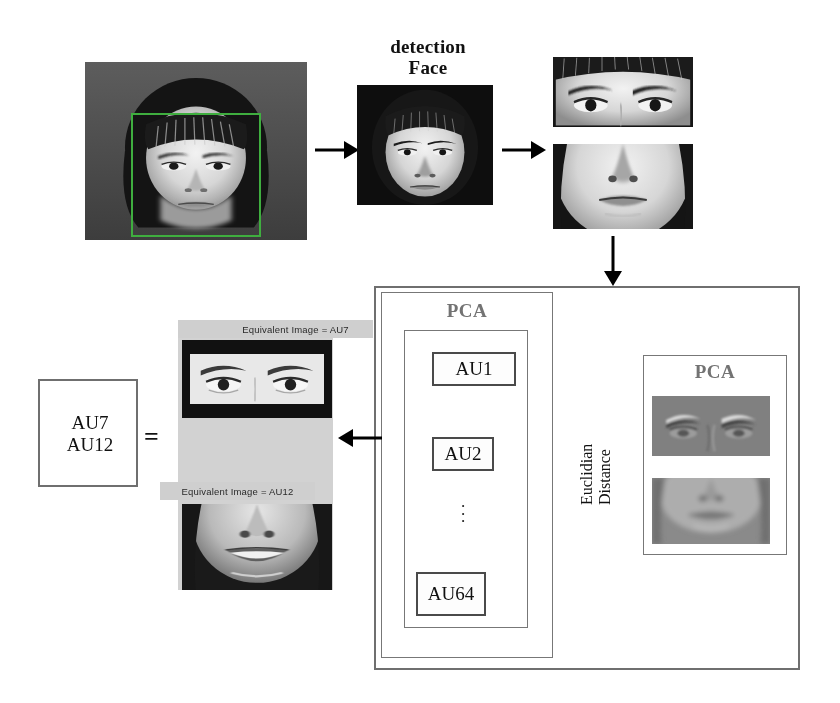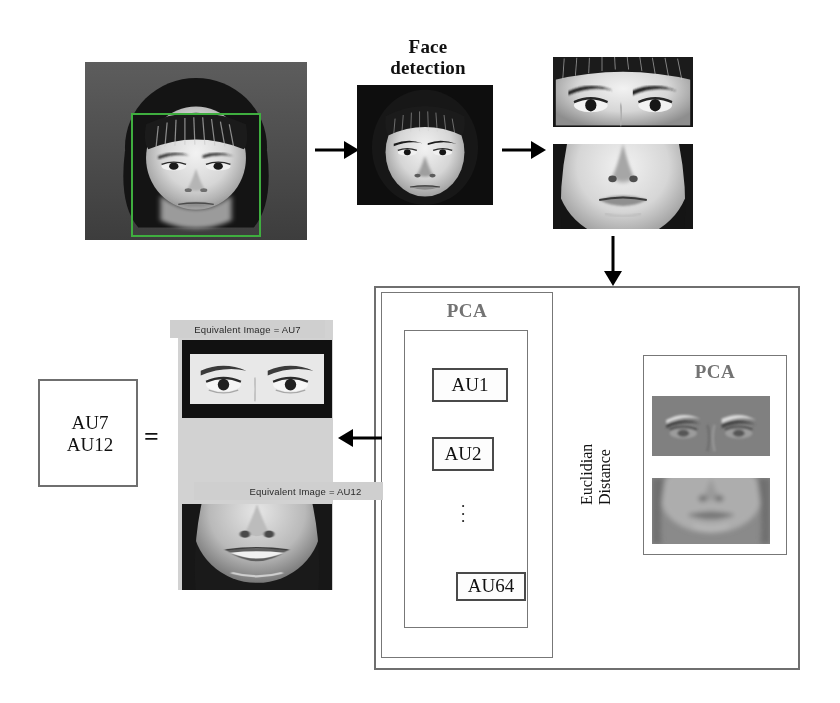--- a/index.html
+++ b/index.html
@@ -324,22 +324,22 @@
     </svg>
   </div>
   <div class="greenbox" style="left:131px;top:113px;width:130px;height:124px;"></div>
 
   <div class="arrow-r" style="left:315px;top:140px;width:44px;height:20px;">
     <div class="shaft" style="width:32px;"></div>
       <div class="head"></div>
   </div>
 
   <div class="ttl-face" style="left:368px;top:36px;width:120px;">
+    <div>detection</div>
     <div>Face</div>
-    <div>detection</div>
   </div>
 
   <div class="imgwrap" style="left:357px;top:85px;width:136px;height:120px;">
     <svg class="photo" viewBox="0 0 200 200" preserveAspectRatio="none">
       <use href="#faceCrop"></use>
     </svg>
   </div>
 
   <div class="arrow-r" style="left:502px;top:140px;width:44px;height:20px;">
     <div class="shaft" style="width:32px;"></div>
@@ -363,34 +363,34 @@
   </div>
 
   <div class="box" style="left:374px;top:286px;width:426px;height:384px;"></div>
 
   <div class="box box-thin" style="left:381px;top:292px;width:172px;height:366px;"></div>
 
   <div class="lbl-pca" style="left:381px;top:300px;width:172px;">PCA</div>
 
   <div class="box box-thin" style="left:404px;top:330px;width:124px;height:298px;"></div>
 
-  <div class="au-box" style="left:432px;top:368px;width:76px;height:34px;">
+  <div class="au-box" style="left:432px;top:352px;width:84px;height:34px;">
     <span class="au-text">AU1</span>
   </div>
   <div class="au-box" style="left:432px;top:408px;width:62px;height:34px;margin-top:29px;">
     <span class="au-text">AU2</span>
   </div>
 
   <div class="dots" style="left:432px;top:498px;width:62px;">
     <div>.</div>
       <div>.</div>
       <div>.</div>
   </div>
 
-  <div class="au-box" style="left:456px;top:572px;width:70px;height:29px;">
+  <div class="au-box" style="left:416px;top:572px;width:70px;height:44px;">
     <span class="au-text">AU64</span>
   </div>
 
   <div class="vert-text" style="left:578px;top:505px;">Euclidian</div>
   <div class="vert-text" style="left:596px;top:505px;">Distance</div>
 
   <div class="box box-thin" style="left:643px;top:355px;width:144px;height:200px;"></div>
 
   <div class="lbl-pca" style="left:643px;top:361px;width:144px;">PCA</div>
 
@@ -405,29 +405,29 @@
     </svg>
   </div>
 
   <div class="arrow-l" style="left:338px;top:428px;width:44px;height:20px;">
     <div class="head"></div>
       <div class="shaft" style="width:32px;"></div>
   </div>
 
   <div class="eqpanel" style="left:178px;top:320px;width:155px;height:270px;"></div>
 
-  <div class="capstrip" style="left:170px;top:320px;width:155px;height:18px;">Equivalent Image = AU7</div>
+  <div class="capstrip" style="left:178px;top:320px;width:155px;height:18px;padding-left:40px;">Equivalent Image = AU7</div>
 
   <div class="imgwrap" style="left:182px;top:340px;width:150px;height:78px;background:#111;">
     <svg class="photo" viewBox="0 0 200 72" preserveAspectRatio="none" style="left:8px;top:14px;width:134px;height:50px;position:absolute;">
       <use href="#eqEyes"></use>
     </svg>
   </div>
 
-  <div class="capstrip" style="left:194px;top:482px;width:155px;height:18px;padding-left:34px;">Equivalent Image = AU12</div>
+  <div class="capstrip" style="left:160px;top:482px;width:155px;height:18px;">Equivalent Image = AU12</div>
 
   <div class="imgwrap" style="left:182px;top:504px;width:150px;height:86px;">
     <svg class="photo" viewBox="0 0 200 120" preserveAspectRatio="none">
       <use href="#eqMouth"></use>
     </svg>
   </div>
 
   <div class="equals" style="left:144px;top:422px;">=</div>
 
   <div class="box" style="left:38px;top:379px;width:100px;height:108px;"></div>

